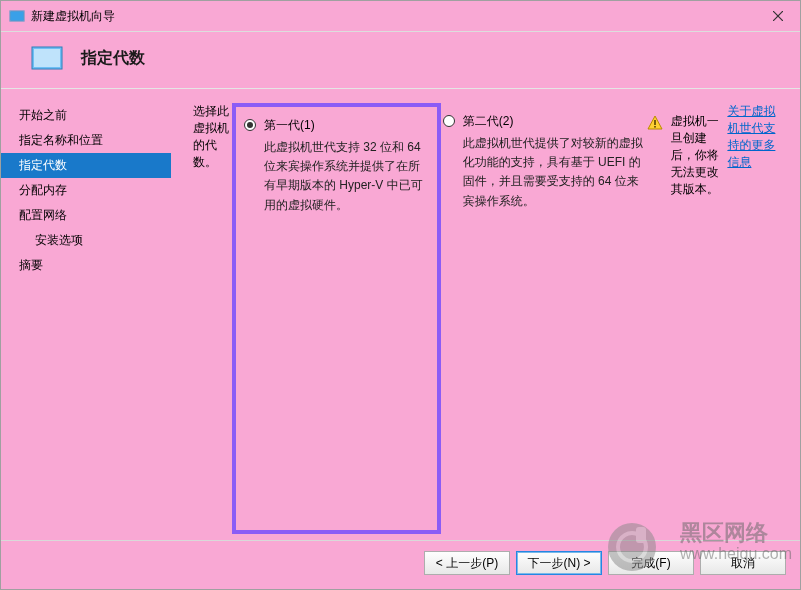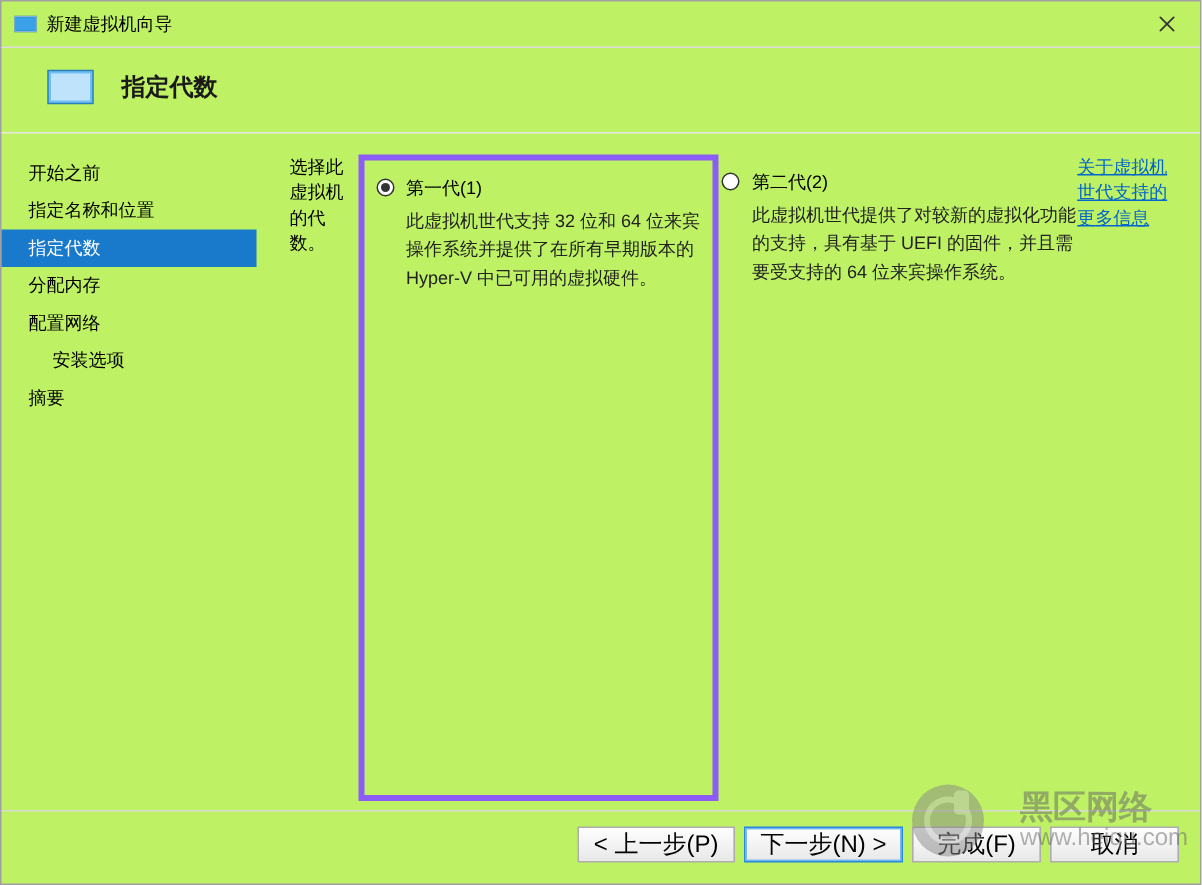--- a/index.html
+++ b/index.html
@@ -1,16 +1,16 @@
 <!DOCTYPE html>
 <html><head>
 <meta charset="utf-8">
 <style>
   html, body { margin:0; padding:0; font-family:"Microsoft YaHei","Segoe UI",Tahoma,sans-serif; font-size:12px; color:#000; background:#f0f0f0; }
-  .window { width:801px; height:590px; box-sizing:border-box; background:#bef264; border:1px solid #a0a0a0; position:relative; display:flex; flex-direction:column; }
+  .window { width:801px; height:590px; box-sizing:border-box; background:#f9a8d4; border:1px solid #a0a0a0; position:relative; display:flex; flex-direction:column; }
   .titlebar { height:30px; display:flex; align-items:center; border-bottom:1px solid #ddd; padding:0 0 0 8px; }
   .titlebar .ticon { width:16px; height:16px; margin-right:6px; }
   .titlebar .title { flex:1; }
   .titlebar .close { width:45px; height:30px; display:flex; align-items:center; justify-content:center; }
   .header { display:flex; align-items:center; padding:14px 24px 18px 30px; border-bottom:1px solid #e5e5e5; }
   .header .hicon { width:32px; height:24px; margin-right:18px; }
   .header .htitle { font-size:16px; font-weight:bold; color:#1a1a1a; }
   .body { flex:1; display:flex; min-height:0; }
   .sidebar { width:170px; padding:14px 0 0 0; box-sizing:border-box; }
   .navitem { padding:4px 16px 4px 18px; cursor:default; }
@@ -22,25 +22,25 @@
   .optrow { display:flex; align-items:flex-start; margin:4px 0 0 0; }
   .optrow .radio { margin:2px 8px 0 2px; }
   .optlabel { }
   .optdesc { margin:4px 0 6px 22px; line-height:1.6; color:#222; }
   .gen2 { margin-top:6px; }
   .warnrow { display:flex; align-items:flex-start; margin-top:10px; }
   .warnrow .wicon { width:16px; height:16px; margin:2px 8px 0 2px; flex:0 0 auto; }
   .spacer { flex:1; }
   .link { color:#0066cc; text-decoration:underline; margin:0 0 6px 0; display:inline-block; }
   .footer { border-top:1px solid #d9d9d9; padding:10px 14px 14px 0; display:flex; justify-content:flex-end; gap:6px; }
-  .btn { min-width:86px; height:24px; border:1px solid #adadad; background:linear-gradient(#fefefe,#e8e8e8); padding:4px 10px; font-size:16px; cursor:default; display:inline-flex; align-items:center; justify-content:center; }
+  .btn { min-width:86px; height:24px; border:1px solid #adadad; background:linear-gradient(#fefefe,#e8e8e8); padding:4px 10px; font-size:12px; cursor:default; display:inline-flex; align-items:center; justify-content:center; }
   .btn.default { border-color:#2487e3; box-shadow:0 0 0 1px #7ab8ea inset; }
   .radio-circle { width:12px; height:12px; border:1px solid #333; border-radius:50%; display:inline-block; position:relative; box-sizing:border-box; background:#fff; }
   .radio-circle.checked::after { content:""; width:6px; height:6px; background:#333; border-radius:50%; position:absolute; top:2px; left:2px; }
-  .watermark { position:absolute; right:8px; bottom:16px; opacity:0.5; pointer-events:none; display:flex; align-items:center; gap:22px; }
+  .watermark { position:absolute; right:8px; bottom:16px; opacity:0.5; pointer-events:none; display:flex; align-items:flex-start; gap:22px; }
   .watermark .wm-logo { width:52px; height:52px; }
   .watermark .wm-text { font-size:16px; color:#666; line-height:1.1; text-align:left; }
   .watermark .wm-text .big { font-size:22px; font-weight:bold; }
 </style>
 </head>
 <body>
 
 <div class="window">
 
   <div class="titlebar">
@@ -92,20 +92,30 @@
       </div>
 
       <div class="gen2">
         <div class="optrow">
           <span class="radio"><span class="radio-circle"></span></span>
           <span class="optlabel">第二代(2)</span>
         </div>
         <div class="optdesc">此虚拟机世代提供了对较新的虚拟化功能的支持，具有基于 UEFI 的固件，并且需要受支持的 64 位来宾操作系统。</div>
       </div>
 
+      <div class="warnrow">
+        <span class="wicon">
+          <svg width="16" height="16" viewBox="0 0 16 16">
+            <polygon points="8,1 15,14 1,14" fill="#ffcf33" stroke="#b88a00"></polygon>
+            <rect x="7.2" y="5" width="1.6" height="5" fill="#5a4000"></rect>
+            <rect x="7.2" y="11" width="1.6" height="1.6" fill="#5a4000"></rect>
+          </svg>
+        </span>
+        <span>虚拟机一旦创建后，你将无法更改其版本。</span>
+      </div>
 
       <div class="spacer"></div>
 
       <a class="link">关于虚拟机世代支持的更多信息</a>
     </div>
   </div>
 
   <div class="footer">
     <button class="btn">&lt; 上一步(P)</button>
     <button class="btn default">下一步(N) &gt;</button>

